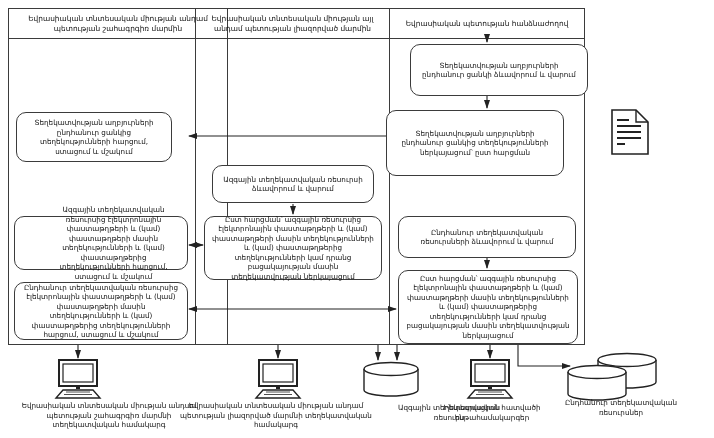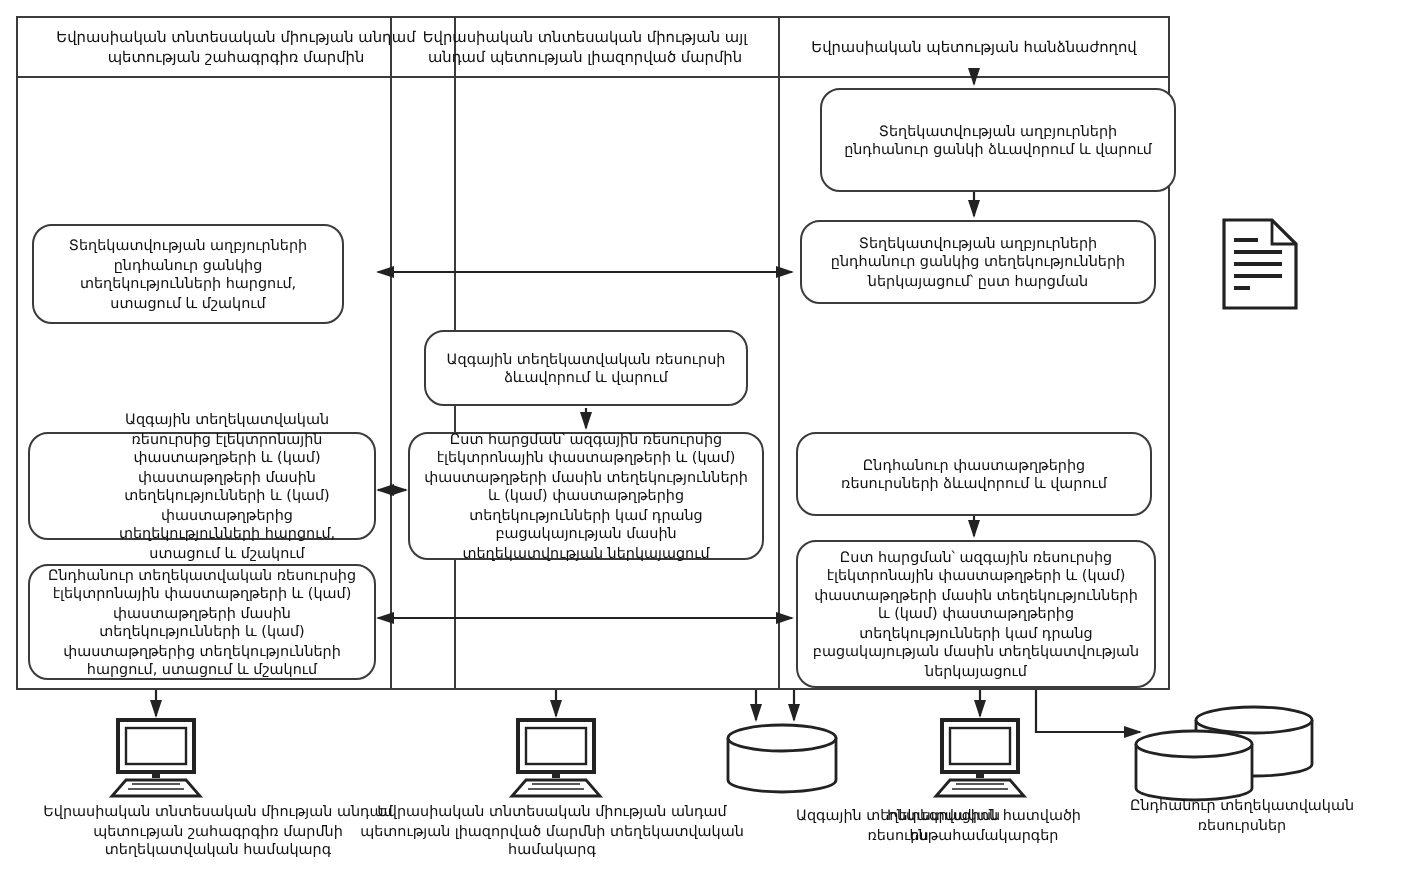--- a/index.html
+++ b/index.html
@@ -31,21 +31,21 @@
 
   
   #box-a1{left:16px;top:112px;width:156px;height:50px;}
   #box-a2{left:14px;top:216px;width:174px;height:54px;padding-left:32px;}
   #box-a3{left:14px;top:282px;width:174px;height:58px;}
   
   #box-b1{left:212px;top:165px;width:162px;height:38px;}
   #box-b2{left:204px;top:216px;width:178px;height:64px;}
   
   #box-c1{left:398px;top:44px;width:178px;height:52px;margin-left:12px;}
-  #box-c2{left:400px;top:110px;width:178px;height:42px;}
+  #box-c2{left:386px;top:110px;width:178px;height:66px;}
   #box-c3{left:398px;top:216px;width:178px;height:42px;}
   #box-c4{left:398px;top:270px;width:180px;height:74px;}
 
   
   #icon-comp1{left:50px;top:358px;}
   #icon-comp2{left:250px;top:358px;}
   #icon-db-national{left:362px;top:360px;}
   #icon-comp3{left:462px;top:358px;}
   #icon-db-common{left:566px;top:350px;}
   #icon-doc{left:608px;top:108px;}
@@ -95,21 +95,21 @@
     </g>
   </svg>
 
   <div class="pbox" id="box-a1">Տեղեկատվության աղբյուրների ընդհանուր ցանկից տեղեկությունների հարցում, ստացում և մշակում</div>
   <div class="pbox" id="box-a2">Ազգային տեղեկատվական ռեսուրսից էլեկտրոնային փաստաթղթերի և (կամ) փաստաթղթերի մասին տեղեկությունների և (կամ) փաստաթղթերից տեղեկությունների հարցում, ստացում և մշակում</div>
   <div class="pbox" id="box-a3">Ընդհանուր տեղեկատվական ռեսուրսից էլեկտրոնային փաստաթղթերի և (կամ) փաստաթղթերի մասին տեղեկությունների և (կամ) փաստաթղթերից տեղեկությունների հարցում, ստացում և մշակում</div>
   <div class="pbox" id="box-b1">Ազգային տեղեկատվական ռեսուրսի ձևավորում և վարում</div>
   <div class="pbox" id="box-b2">Ըստ հարցման՝ ազգային ռեսուրսից էլեկտրոնային փաստաթղթերի և (կամ) փաստաթղթերի մասին տեղեկությունների և (կամ) փաստաթղթերից տեղեկությունների կամ դրանց բացակայության մասին տեղեկատվության ներկայացում</div>
   <div class="pbox" id="box-c1">Տեղեկատվության աղբյուրների ընդհանուր ցանկի ձևավորում և վարում</div>
   <div class="pbox" id="box-c2">Տեղեկատվության աղբյուրների ընդհանուր ցանկից տեղեկությունների ներկայացում՝ ըստ հարցման</div>
-  <div class="pbox" id="box-c3">Ընդհանուր փաստաթղթերից ռեսուրսների ձևավորում և վարում</div>
+  <div class="pbox" id="box-c3">Ընդհանուր տեղեկատվական ռեսուրսների ձևավորում և վարում</div>
   <div class="pbox" id="box-c4">Ըստ հարցման՝ ազգային ռեսուրսից էլեկտրոնային փաստաթղթերի և (կամ) փաստաթղթերի մասին տեղեկությունների և (կամ) փաստաթղթերից տեղեկությունների կամ դրանց բացակայության մասին տեղեկատվության ներկայացում</div>
 
   <svg class="icon" id="icon-doc" width="44" height="48" viewBox="0 0 44 48">
     <path d="M4,2 H28 L40,14 V46 H4 Z" fill="#fff" stroke="#222" stroke-width="1.6"></path>
     <path d="M28,2 V14 H40" fill="none" stroke="#222" stroke-width="1.4"></path>
     <line x1="9" y1="12" x2="21" y2="12" stroke="#222" stroke-width="2"></line>
     <line x1="9" y1="18" x2="33" y2="18" stroke="#222" stroke-width="2"></line>
     <line x1="9" y1="24" x2="33" y2="24" stroke="#222" stroke-width="2"></line>
     <line x1="9" y1="30" x2="33" y2="30" stroke="#222" stroke-width="2"></line>
     <line x1="9" y1="36" x2="17" y2="36" stroke="#222" stroke-width="2"></line>

